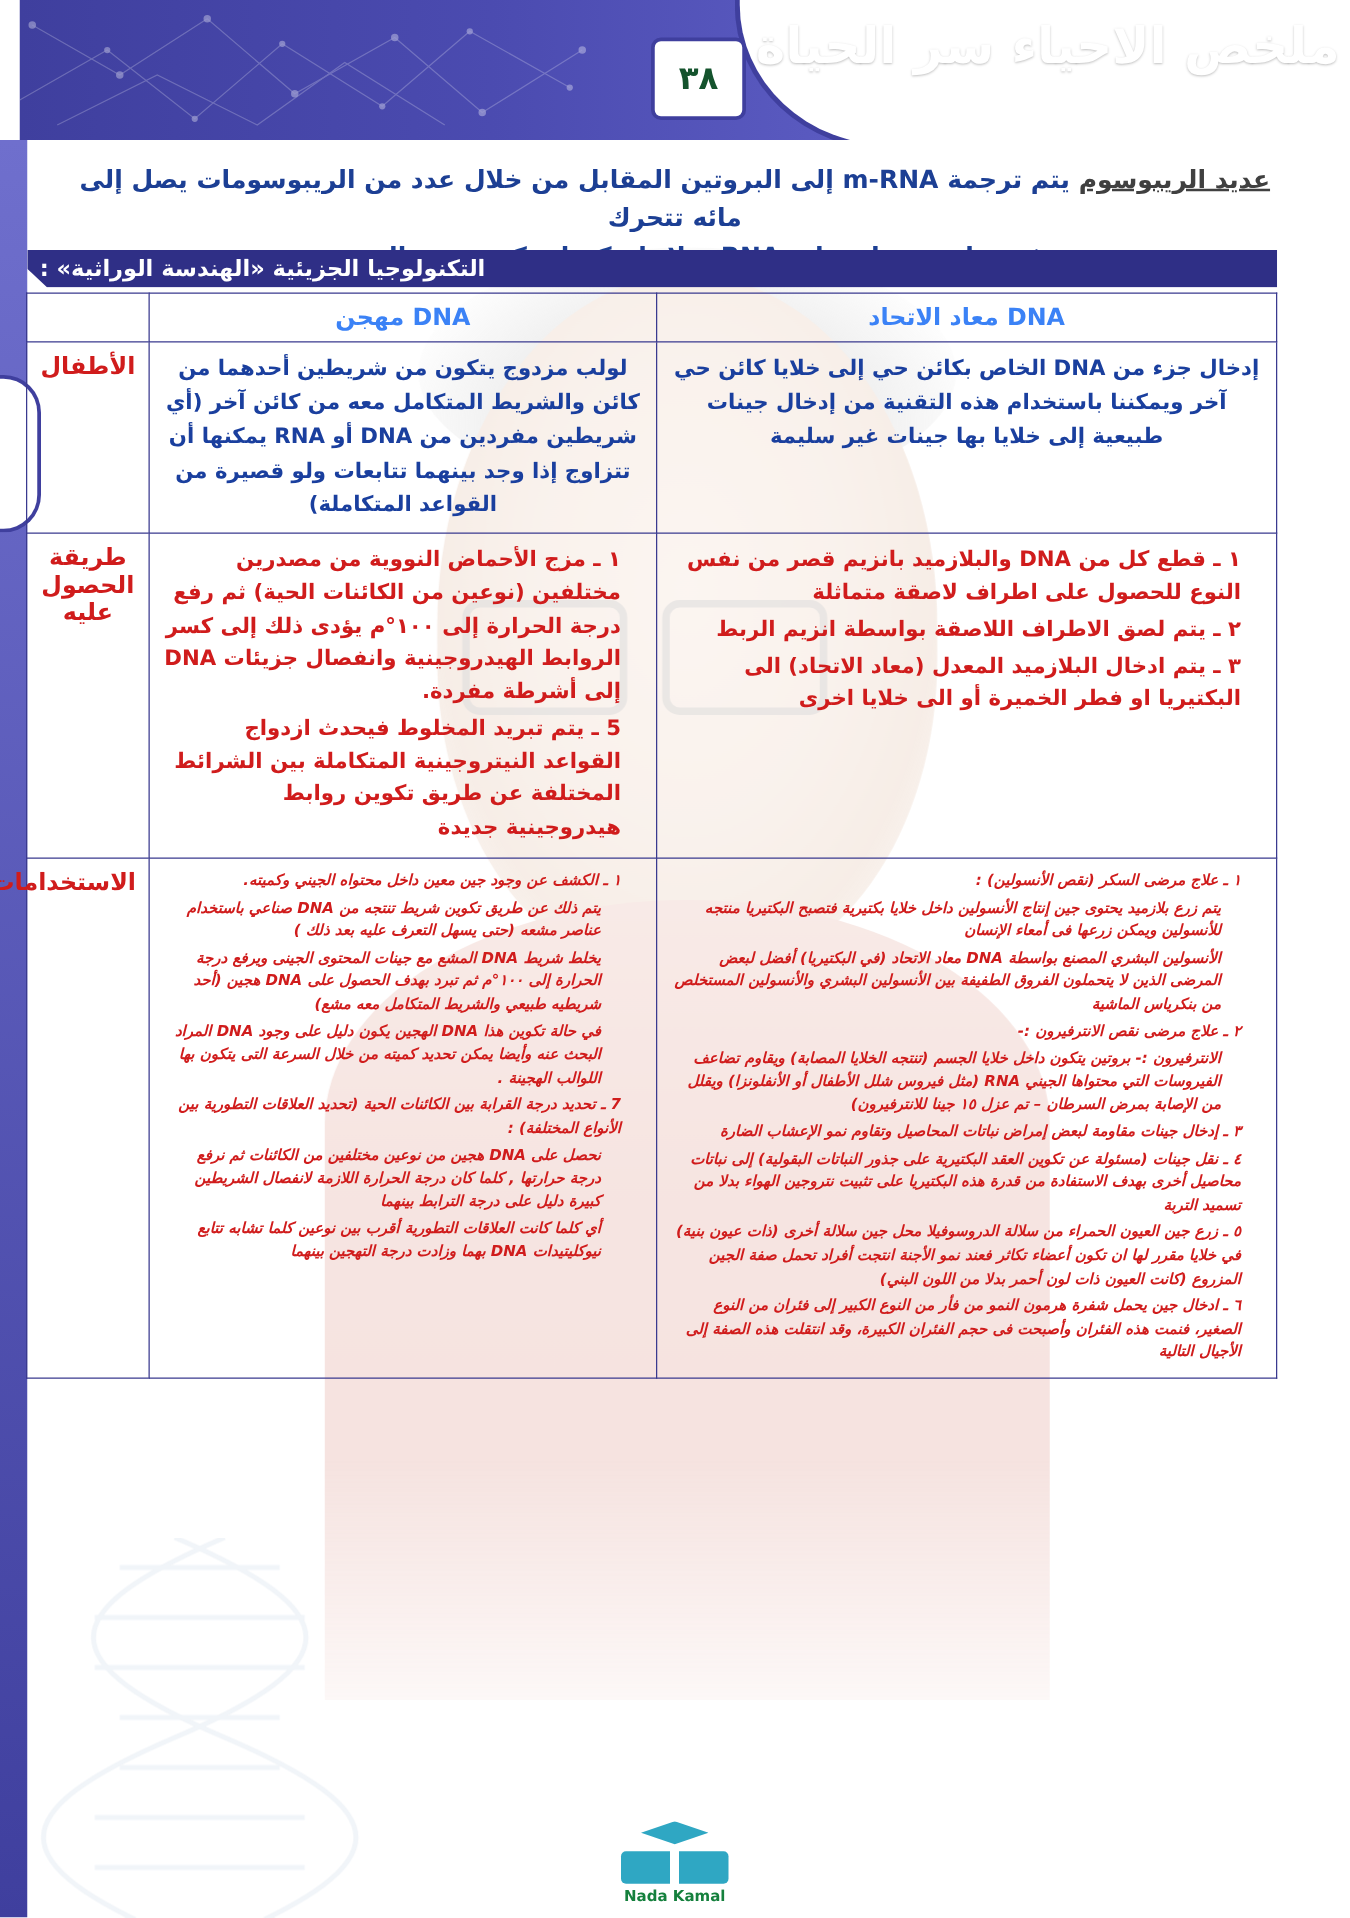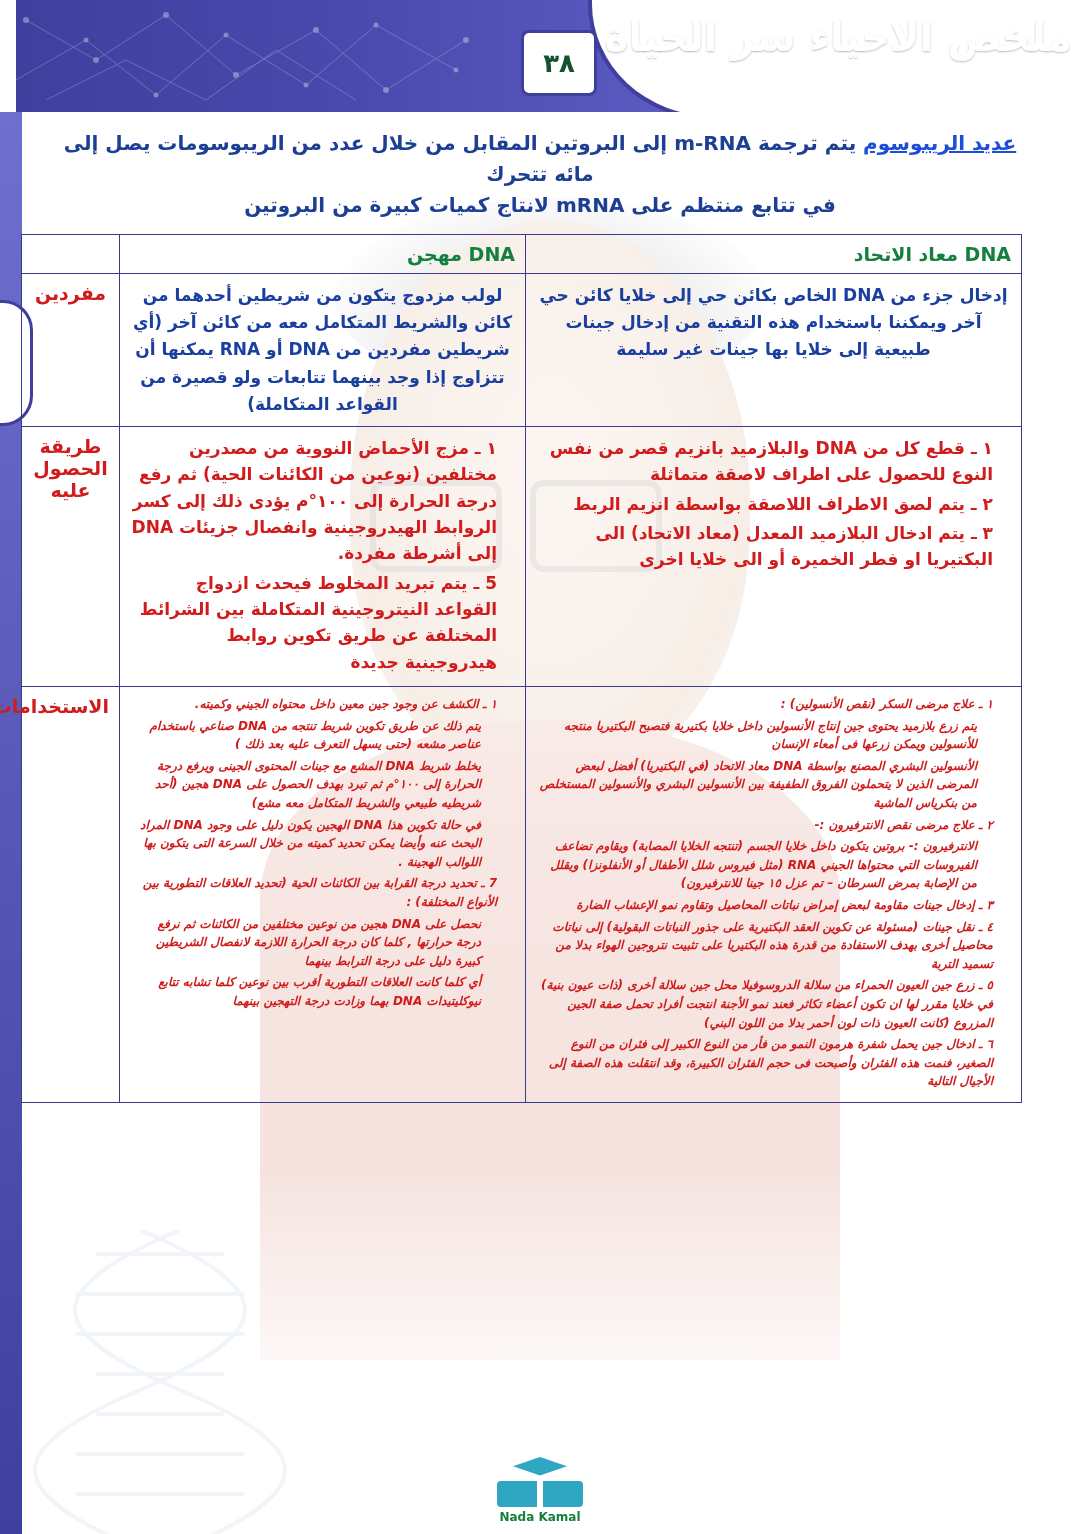--- a/index.html
+++ b/index.html
@@ -81,21 +81,21 @@
   .wm-dna{
     position:absolute;left:-210px;top:1050px;width:260px;height:320px;opacity:.5;
   }
 
   
   .intro{
     position:absolute;right:60px;top:128px;width:960px;
     text-align:center;direction:rtl;
     font-size:20px;font-weight:bold;color:#1c3f94;line-height:1.55;
   }
-  .intro .kw{color:#1d4ed8;text-decoration:underline;}
+  .intro .kw{color:#404040;text-decoration:underline;}
 
   
   .section-bar{
     position:absolute;right:58px;top:200px;width:1000px;height:30px;
     background:#2f2f86;color:#fff;
     display:flex;align-items:center;justify-content:flex-end;
     padding-left:10px;padding-right:14px;box-sizing:border-box;
     font-size:18px;font-weight:bold;direction:rtl;
     clip-path:polygon(0 0,100% 0,100% 100%,16px 100%,0 50%);
   }
@@ -110,21 +110,21 @@
     border:1px solid #3a3a8f;
     vertical-align:top;
     padding:8px 10px;
     background:transparent;
   }
   .col-label{width:98px;}
   .col-a{width:406px;}
   .col-b{width:496px;}
 
   .hdr{
-    text-align:right;font-size:19px;font-weight:bold;color:#15803d;
+    text-align:center;font-size:19px;font-weight:bold;color:#3b82f6;
     padding:10px 6px;
   }
   .rowlabel{
     text-align:center;font-size:19px;font-weight:bold;color:#d01c1c;
     vertical-align:middle;
   }
   .cell-blue{
     color:#1a3f9e;font-size:17px;font-weight:bold;line-height:1.6;
     text-align:center;
   }
@@ -210,38 +210,41 @@
       </g>
     </svg>
   </div>
 
   <div class="intro">
     <span class="kw">عديد الريبوسوم</span>
     <span>يتم ترجمة m-RNA إلى البروتين المقابل من خلال عدد من الريبوسومات يصل إلى مائه تتحرك</span><br>
     <span>في تتابع منتظم على mRNA لانتاج كميات كبيرة من البروتين</span>
   </div>
 
+  <div class="section-bar">
+    <span>التكنولوجيا الجزيئية «الهندسة الوراثية» :</span>
+  </div>
 
   <table class="tbl">
     <colgroup>
       <col class="col-b">
         <col class="col-a">
         <col class="col-label">
     </colgroup>
     <tbody>
       <tr>
         <td class="hdr">DNA معاد الاتحاد</td>
         <td class="hdr">DNA مهجن</td>
         <td class="hdr"></td>
       </tr>
 
       <tr>
         <td class="cell-blue">إدخال جزء من DNA الخاص بكائن حي إلى خلايا كائن حي آخر ويمكننا باستخدام هذه التقنية من إدخال جينات طبيعية إلى خلايا بها جينات غير سليمة</td>
         <td class="cell-blue">لولب مزدوج يتكون من شريطين أحدهما من كائن والشريط المتكامل معه من كائن آخر (أي شريطين مفردين من DNA أو RNA يمكنها أن تتزاوج إذا وجد بينهما تتابعات ولو قصيرة من القواعد المتكاملة)</td>
-        <td class="rowlabel">مفردين</td>
+        <td class="rowlabel">الأطفال</td>
       </tr>
 
       <tr>
         <td class="cell-red leftish">
           <ul class="plain">
             <li>١ ـ قطع كل من DNA والبلازميد بانزيم قصر من نفس النوع للحصول على اطراف لاصقة متماثلة</li>
             <li>٢ ـ يتم لصق الاطراف اللاصقة بواسطة انزيم الربط</li>
             <li>٣ ـ يتم ادخال البلازميد المعدل (معاد الاتحاد) الى البكتيريا او فطر الخميرة أو الى خلايا اخرى</li>
           </ul>
         </td>

